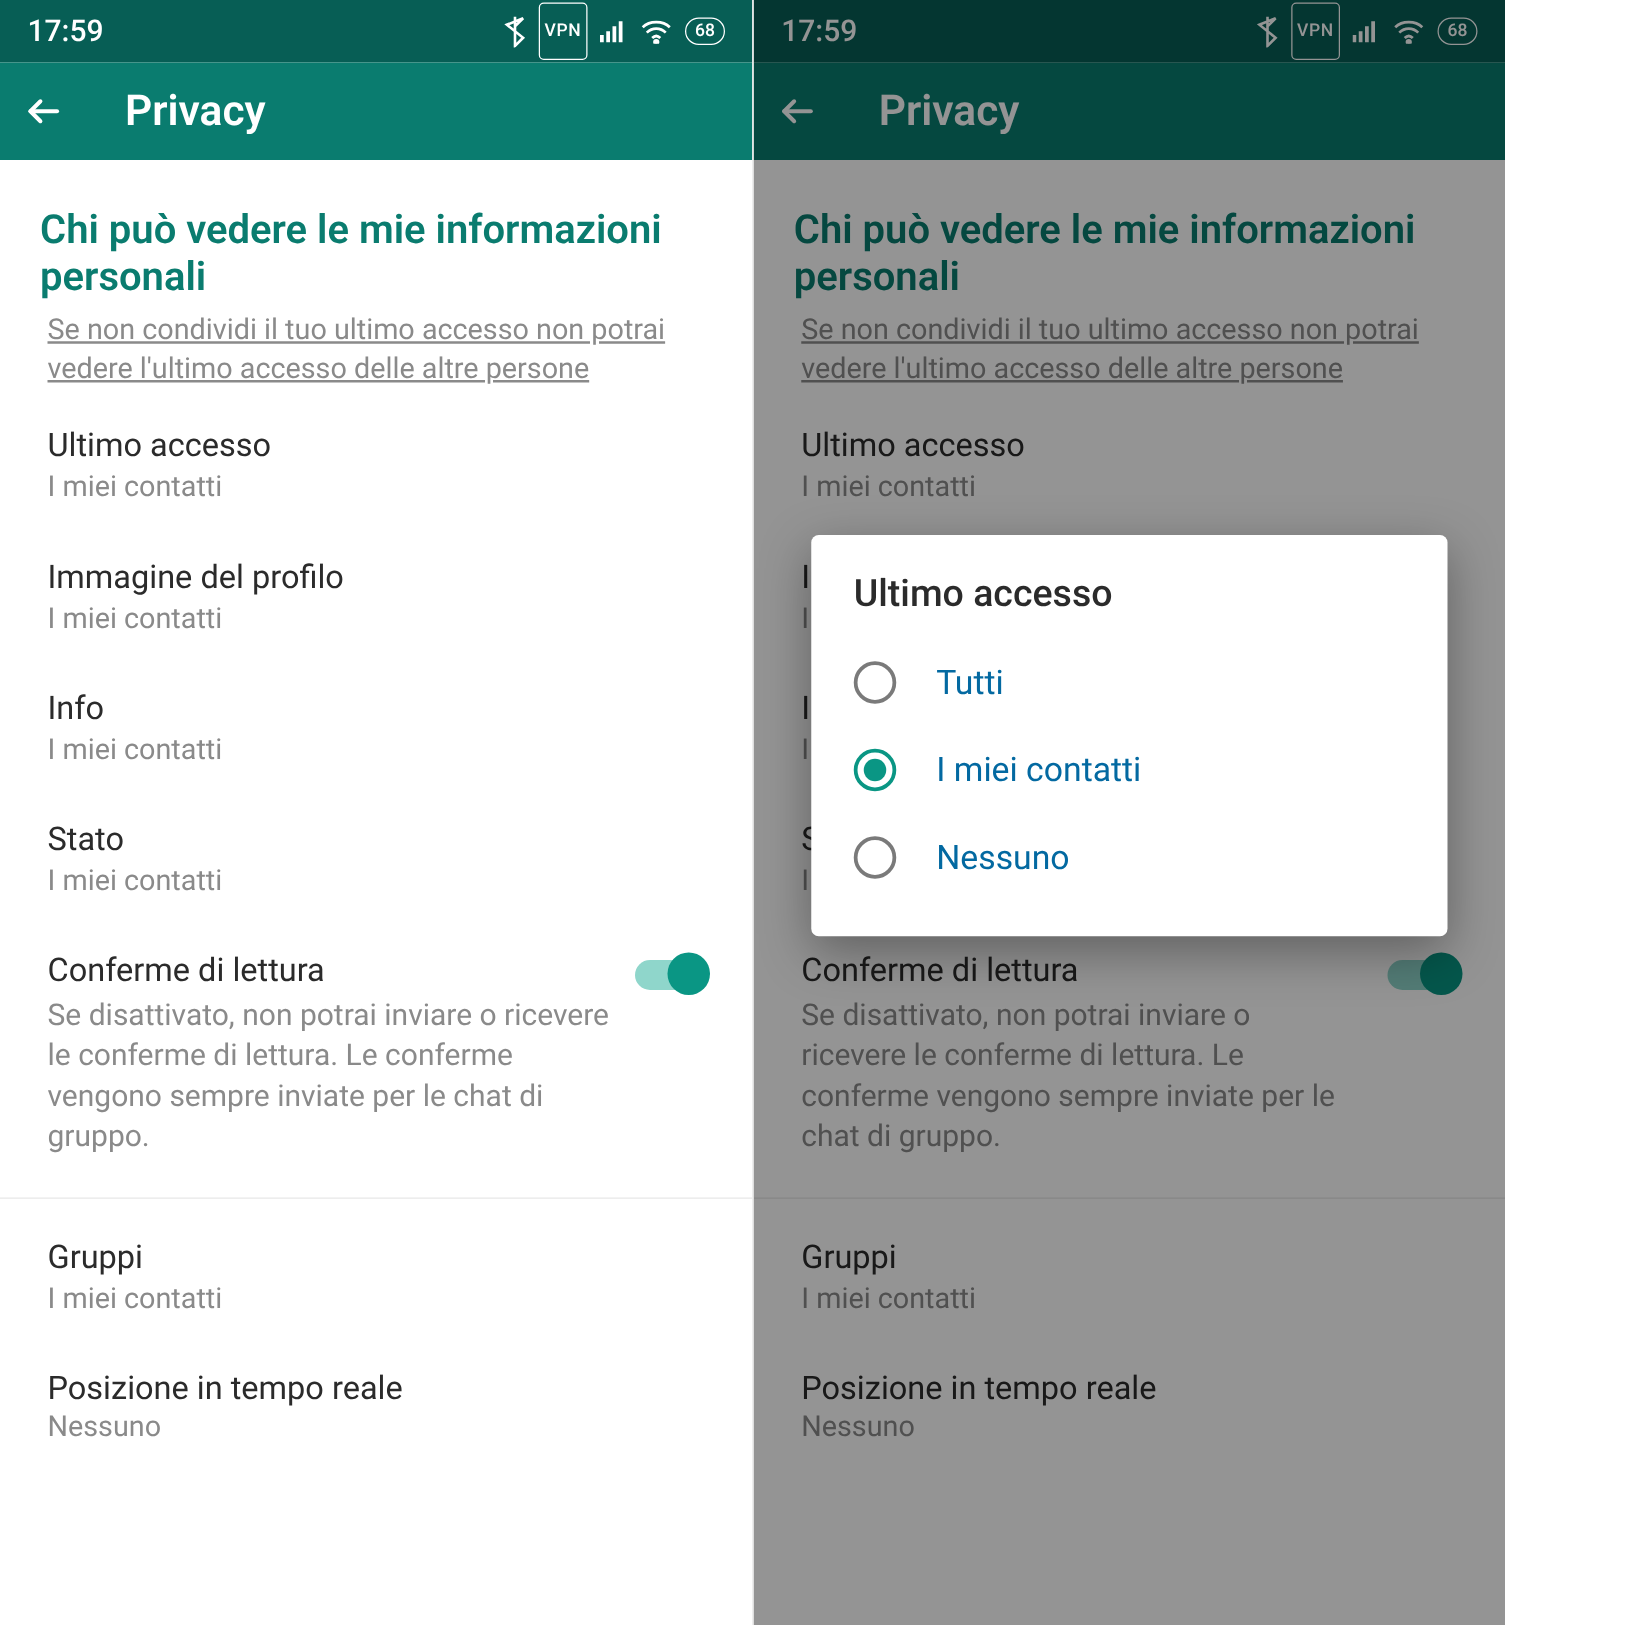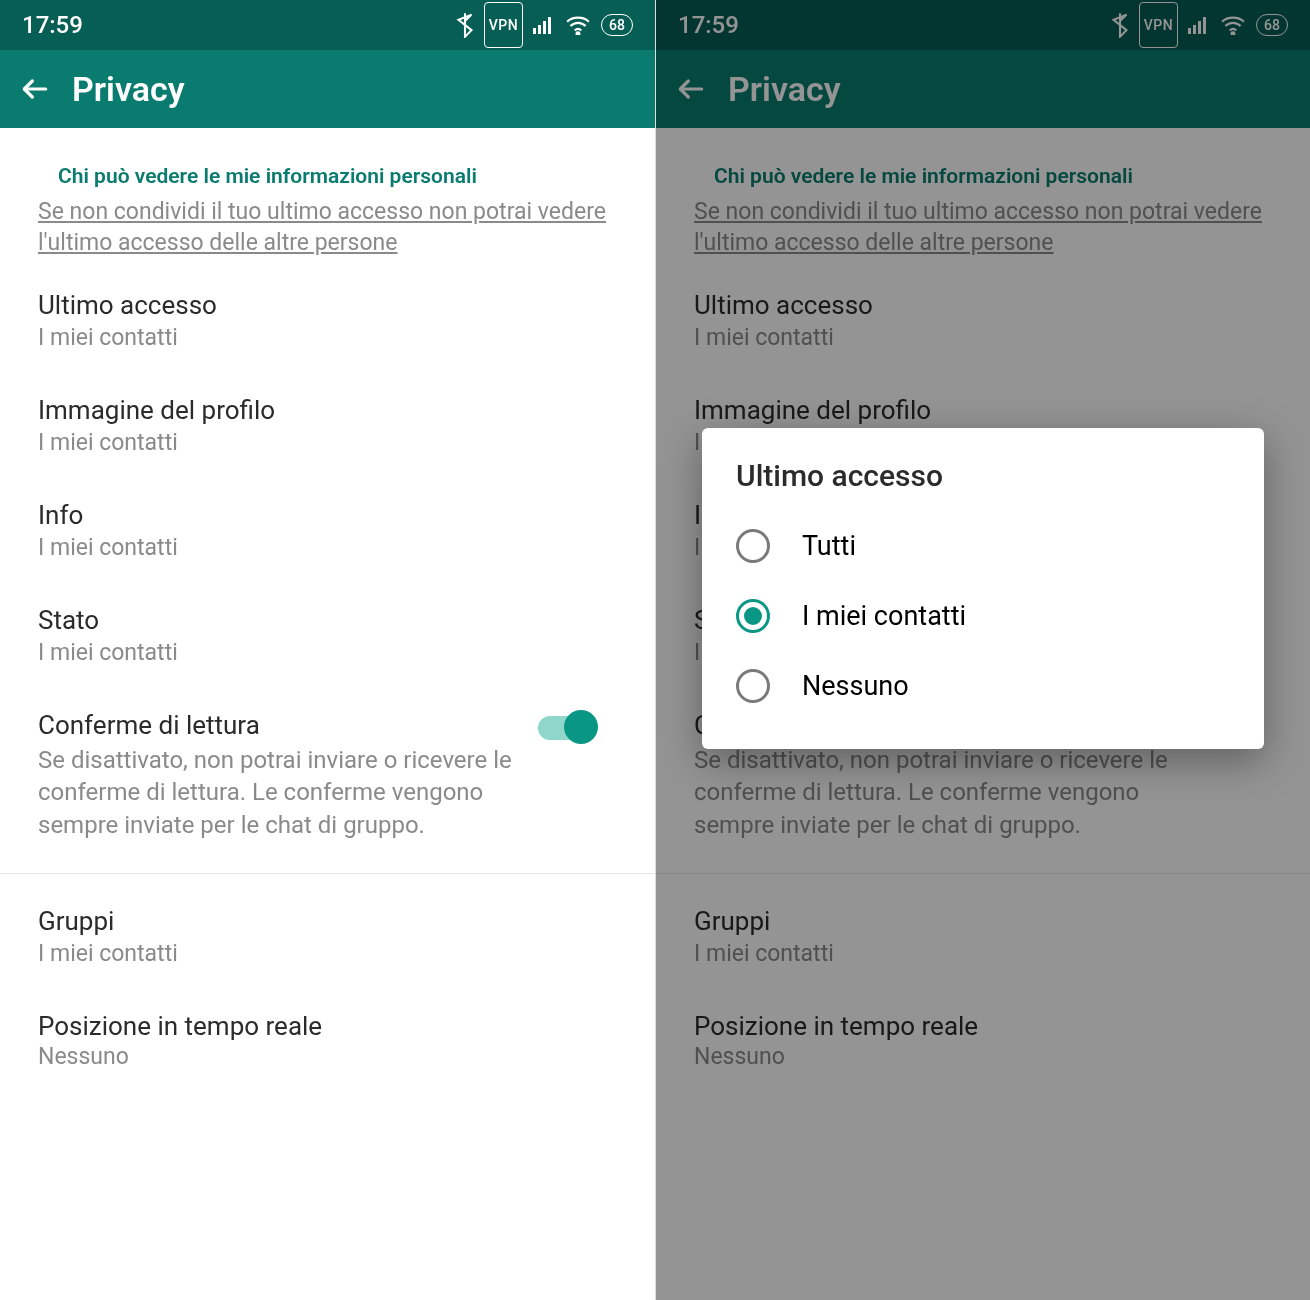--- a/index.html
+++ b/index.html
@@ -5,21 +5,21 @@
   * { box-sizing: border-box; margin: 0; padding: 0; }
   body {
     font-family: -apple-system, Roboto, "Helvetica Neue", Arial, sans-serif;
     background: #fff;
     width: 1310px;
     height: 1300px;
     overflow: hidden;
     display: flex;
   }
   .phone {
-    width: 655px;
+    width: 602px;
     height: 1300px;
     position: relative;
     background: #fff;
     overflow: hidden;
   }
   .phone + .phone { border-left: 1px solid #ddd; }
 
   
   .status-bar {
     height: 50px;
@@ -51,35 +51,35 @@
   .sig-icon { display:inline-block; line-height:0; }
 
   
   .app-bar {
     height: 78px;
     background: #0a7c6f;
     color: #fff;
     display: flex;
     align-items: center;
     padding: 0 18px;
-    gap: 20px;
+    gap: 48px;
   }
   .app-bar .title {
     font-size: 34px;
     font-weight: 600;
   }
   .back-arrow { width: 34px; height: 34px; display:flex; align-items:center; justify-content:center; }
 
   
   .content { padding: 0; }
   .section-header {
     color: #0a7c6f;
-    font-size: 21px;
+    font-size: 32px;
     font-weight: 600;
-    padding: 36px 58px 8px;
+    padding: 36px 32px 8px;
   }
   .section-desc {
     color: #8a8a8a;
     font-size: 23px;
     line-height: 1.35;
     padding: 0 38px 10px;
     text-decoration: underline;
   }
   .item {
     padding: 22px 38px;
@@ -158,21 +158,21 @@
   }
   .radio.checked { border-color:#0a9684; }
   .radio.checked::after {
     content:'';
     width:18px; height:18px;
     background:#0a9684;
     border-radius:50%;
   }
   .radio-label {
     font-size: 27px;
-    color:#000000;
+    color:#0369a1;
   }
 
   .cutoff-sub {
     color:#8a8a8a;
     font-size:23px;
     padding: 0 38px;
     position:relative;
     top:-2px;
   }
 </style>

